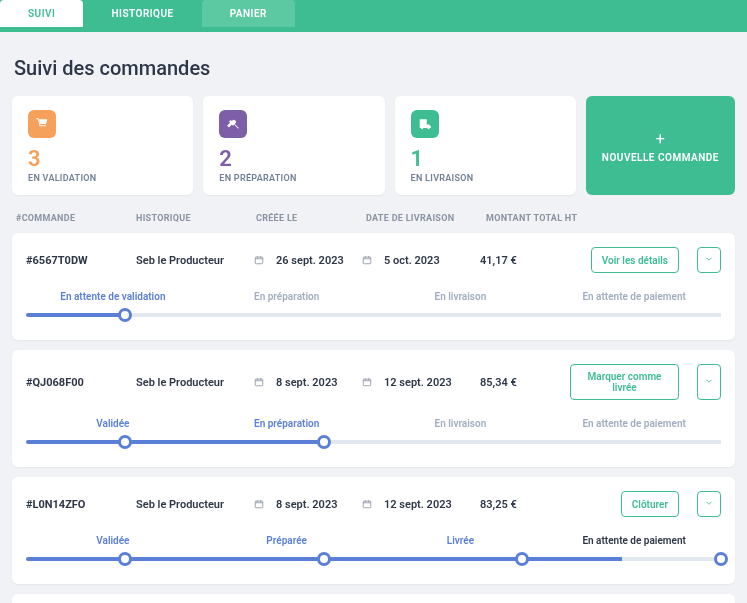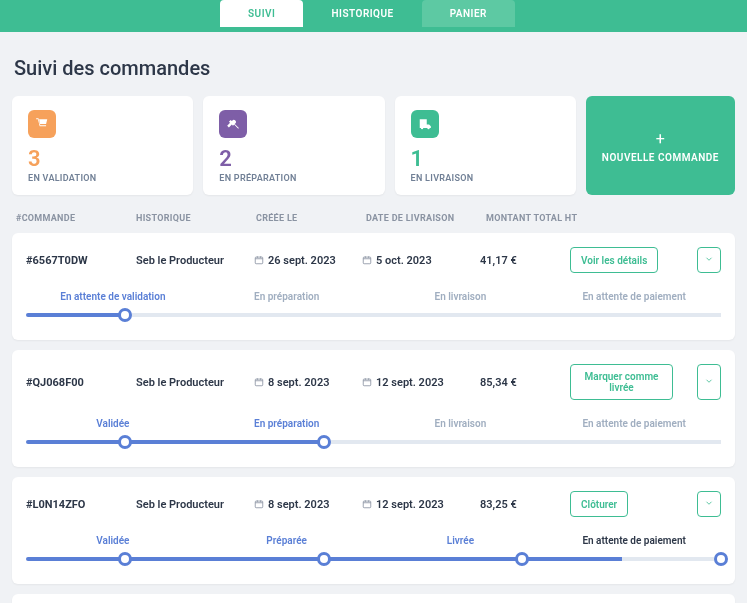--- a/index.html
+++ b/index.html
@@ -1,17 +1,17 @@
 <!DOCTYPE html>
 <html><head>
 <meta charset="utf-8">
 <style>
 *{box-sizing:border-box;margin:0;padding:0;font-family:-apple-system,BlinkMacSystemFont,"Segoe UI",Roboto,sans-serif}
 body{background:#f0f2f5;color:#2d3748;width:747px}
-.topbar{background:#3ebd93;height:32px;display:flex;align-items:flex-start;padding-left:220px}
+.topbar{background:#3ebd93;height:32px;display:flex;align-items:flex-start;}
 .tab{padding:8px 28px;font-size:10px;font-weight:600;letter-spacing:.5px;color:#fff;cursor:pointer;border-radius:4px 4px 0 0}
 .tab.active{background:#fff;color:#3ebd93}
 .tab.alt{background:#5dc9a3}
 .container{padding:12px}
 h1{font-size:20px;font-weight:500;color:#2d3748;margin:12px 0 16px 2px}
 .cards{display:flex;gap:10px;margin-bottom:18px}
 .card{flex:1;background:#fff;border-radius:6px;padding:14px 16px 12px;box-shadow:0 1px 2px rgba(0,0,0,.05)}
 .card-icon{width:28px;height:28px;border-radius:6px;display:flex;align-items:center;justify-content:center;margin-bottom:8px}
 .card-icon svg{width:14px;height:14px;fill:#fff}
 .card-num{font-size:22px;font-weight:600;margin-bottom:2px}
@@ -19,23 +19,23 @@
 .c1 .card-icon{background:#f6a15b}.c1 .card-num{color:#f6a15b}
 .c2 .card-icon{background:#7e5ea7}.c2 .card-num{color:#7e5ea7}
 .c3 .card-icon{background:#3ebd93}.c3 .card-num{color:#3ebd93}
 .new-btn{flex:1;background:#3ebd93;border-radius:6px;display:flex;flex-direction:column;align-items:center;justify-content:center;color:#fff;cursor:pointer}
 .new-btn .plus{font-size:16px;margin-bottom:4px}
 .new-btn .lbl{font-size:10px;font-weight:600;letter-spacing:.5px}
 .thead{display:grid;grid-template-columns:120px 120px 110px 120px 120px 1fr;padding:0 4px 10px;font-size:9px;font-weight:700;letter-spacing:.3px;color:#8a93a2}
 .order{background:#fff;border-radius:6px;margin-bottom:10px;box-shadow:0 1px 2px rgba(0,0,0,.05);padding:14px 14px 18px}
 .orow{display:grid;grid-template-columns:110px 118px 108px 118px 90px 1fr;align-items:center;font-size:11px;font-weight:600;color:#2d3748}
 .orow .id{font-weight:700}
-.orow .date{display:flex;align-items:center;gap:4px;color:#2d3748}
+.orow .date{display:flex;align-items:center;gap:12px;color:#2d3748}
 .orow .date svg{width:10px;height:10px;stroke:#8a93a2;fill:none;stroke-width:2}
-.act{display:flex;justify-content:space-between;gap:24px}
+.act{display:flex;justify-content:flex-end;gap:18px}
 .btn{border:1px solid #3ebd93;background:#fff;color:#3ebd93;font-size:10px;font-weight:600;padding:6px 10px;border-radius:4px;cursor:pointer}
 .btn.drop{padding:6px 6px}
 .btn.drop svg{width:10px;height:10px;stroke:#3ebd93;fill:none;stroke-width:2}
 .steps{margin-top:18px}
 .slabels{display:grid;grid-template-columns:repeat(4,1fr);text-align:center;font-size:10px;font-weight:600;margin-bottom:6px}
 .slabels span{color:#a0aec0}
 .slabels span.done{color:#5a7fd6}
 .slabels span.pay{color:#2d3748}
 .track{position:relative;height:14px;display:flex;align-items:center}
 .seg{flex:1;height:4px;background:#e2e8f0;position:relative}

